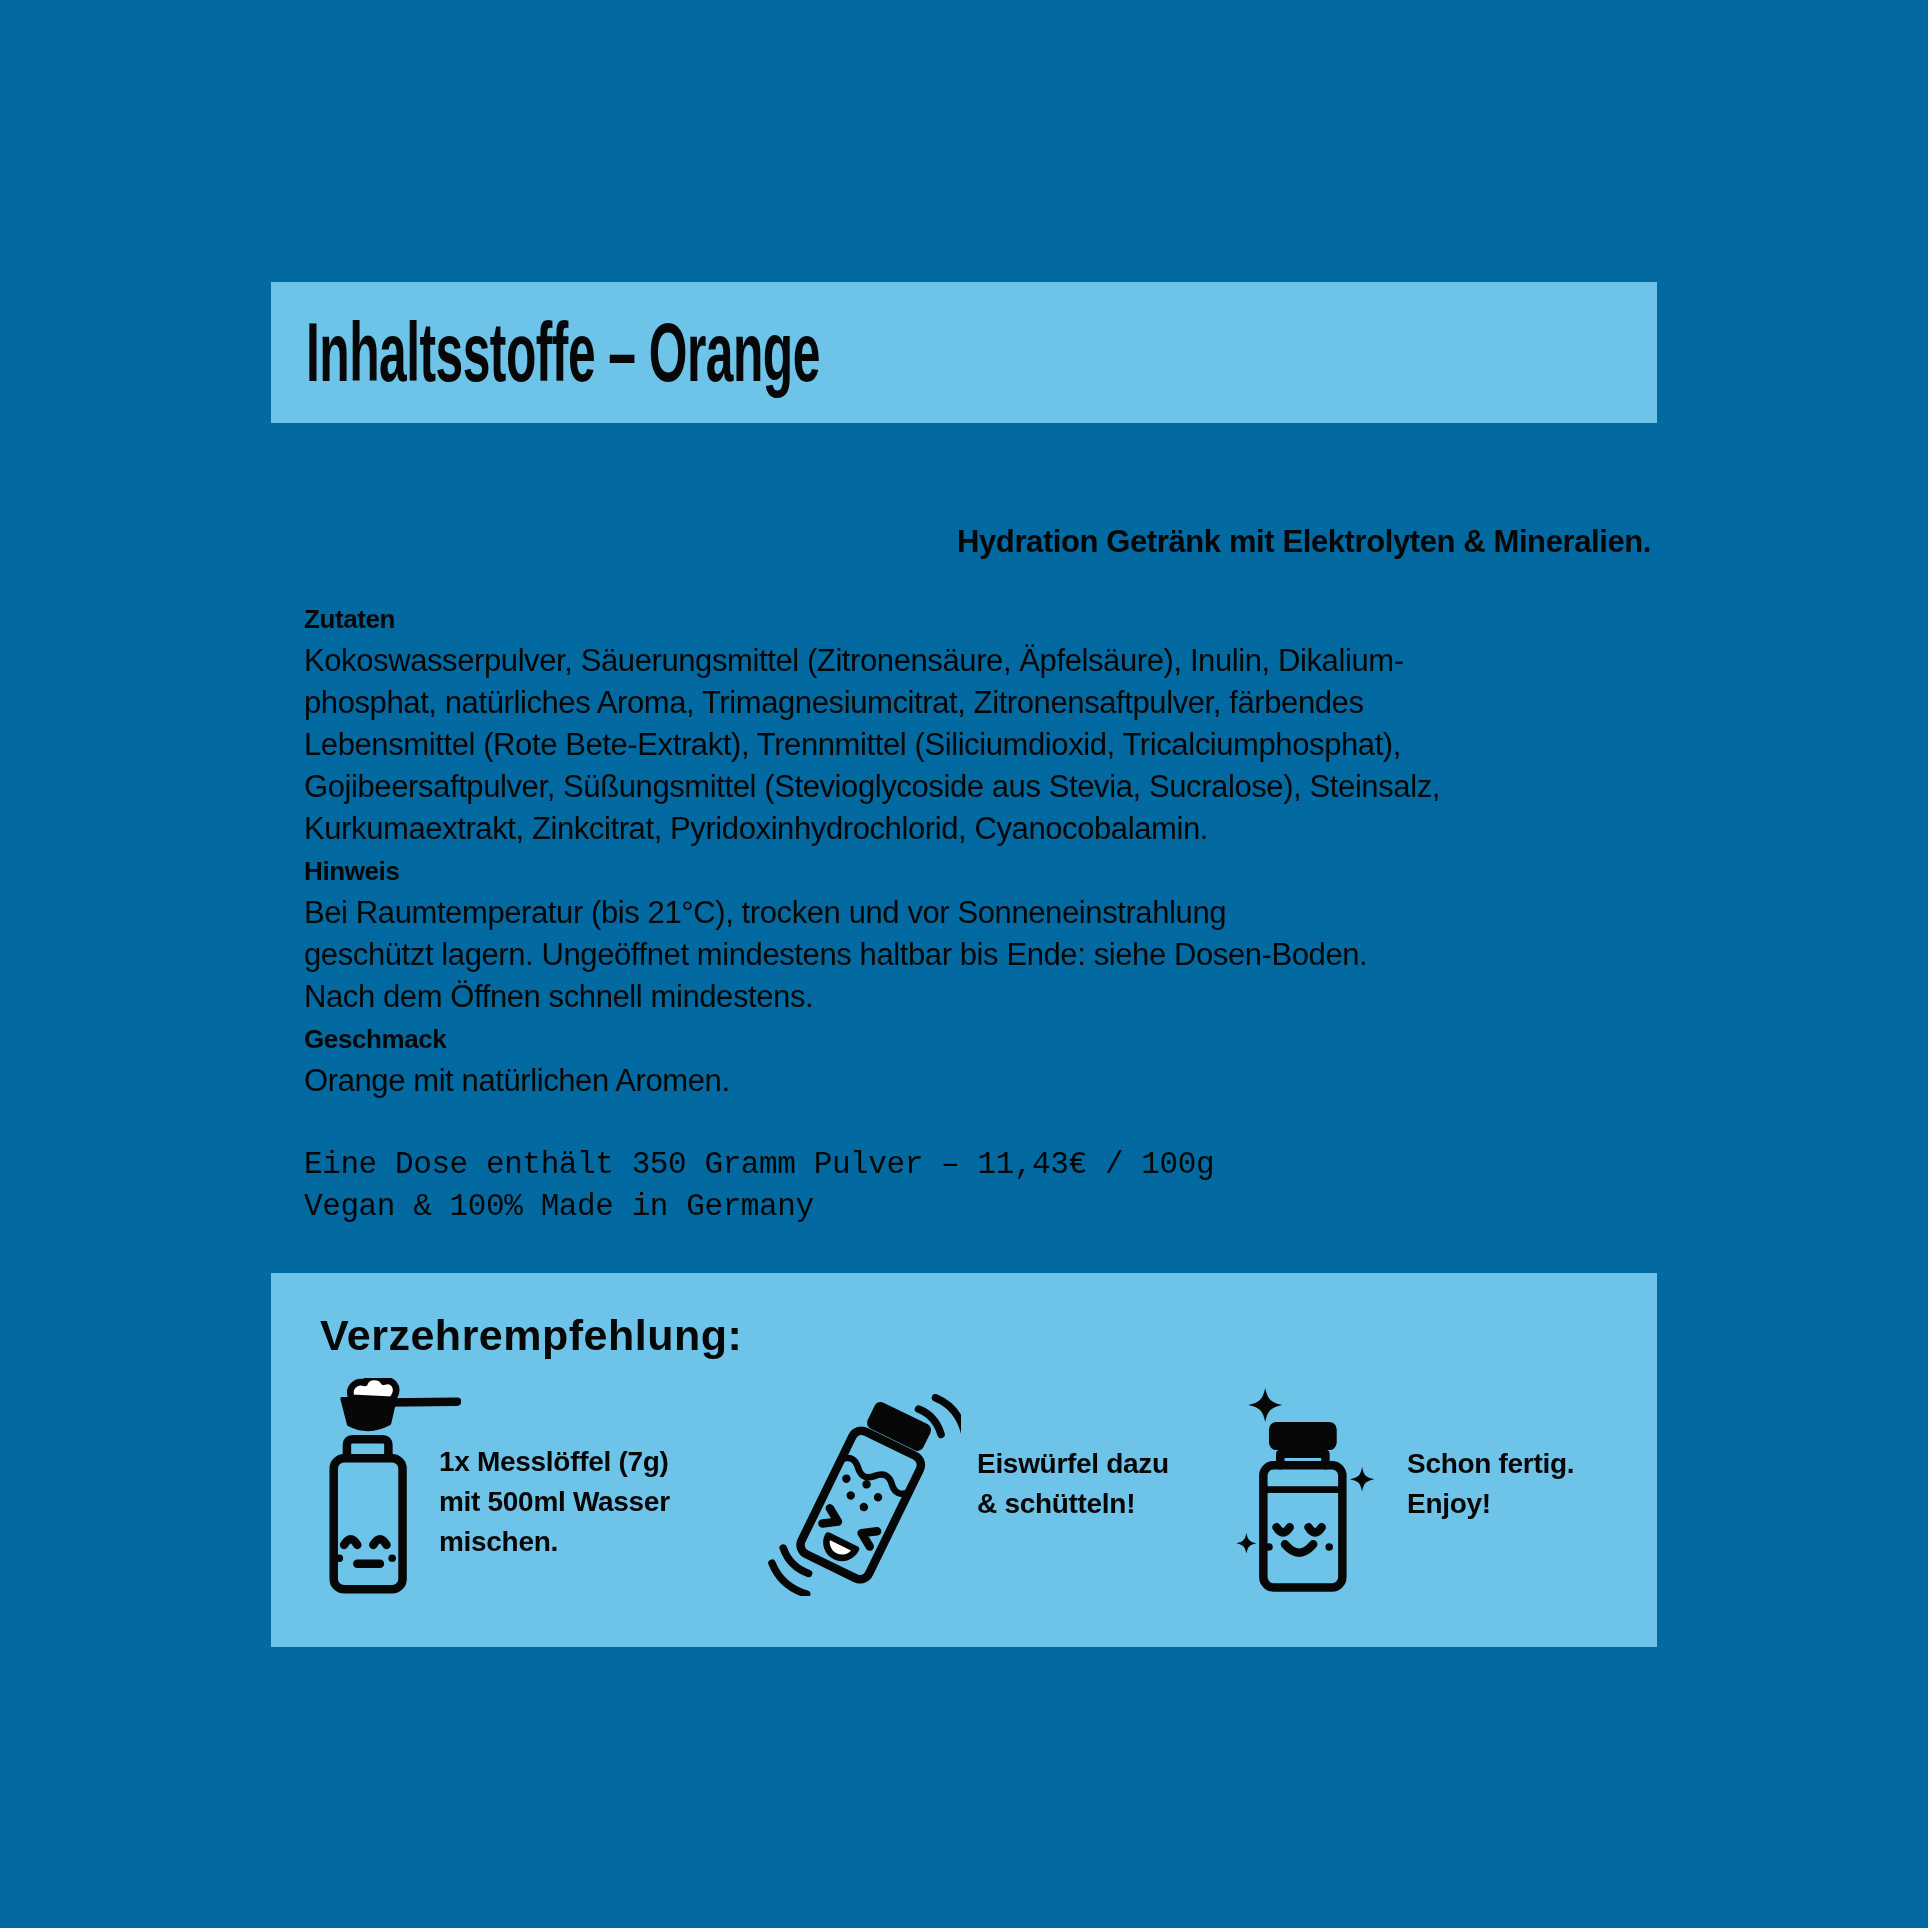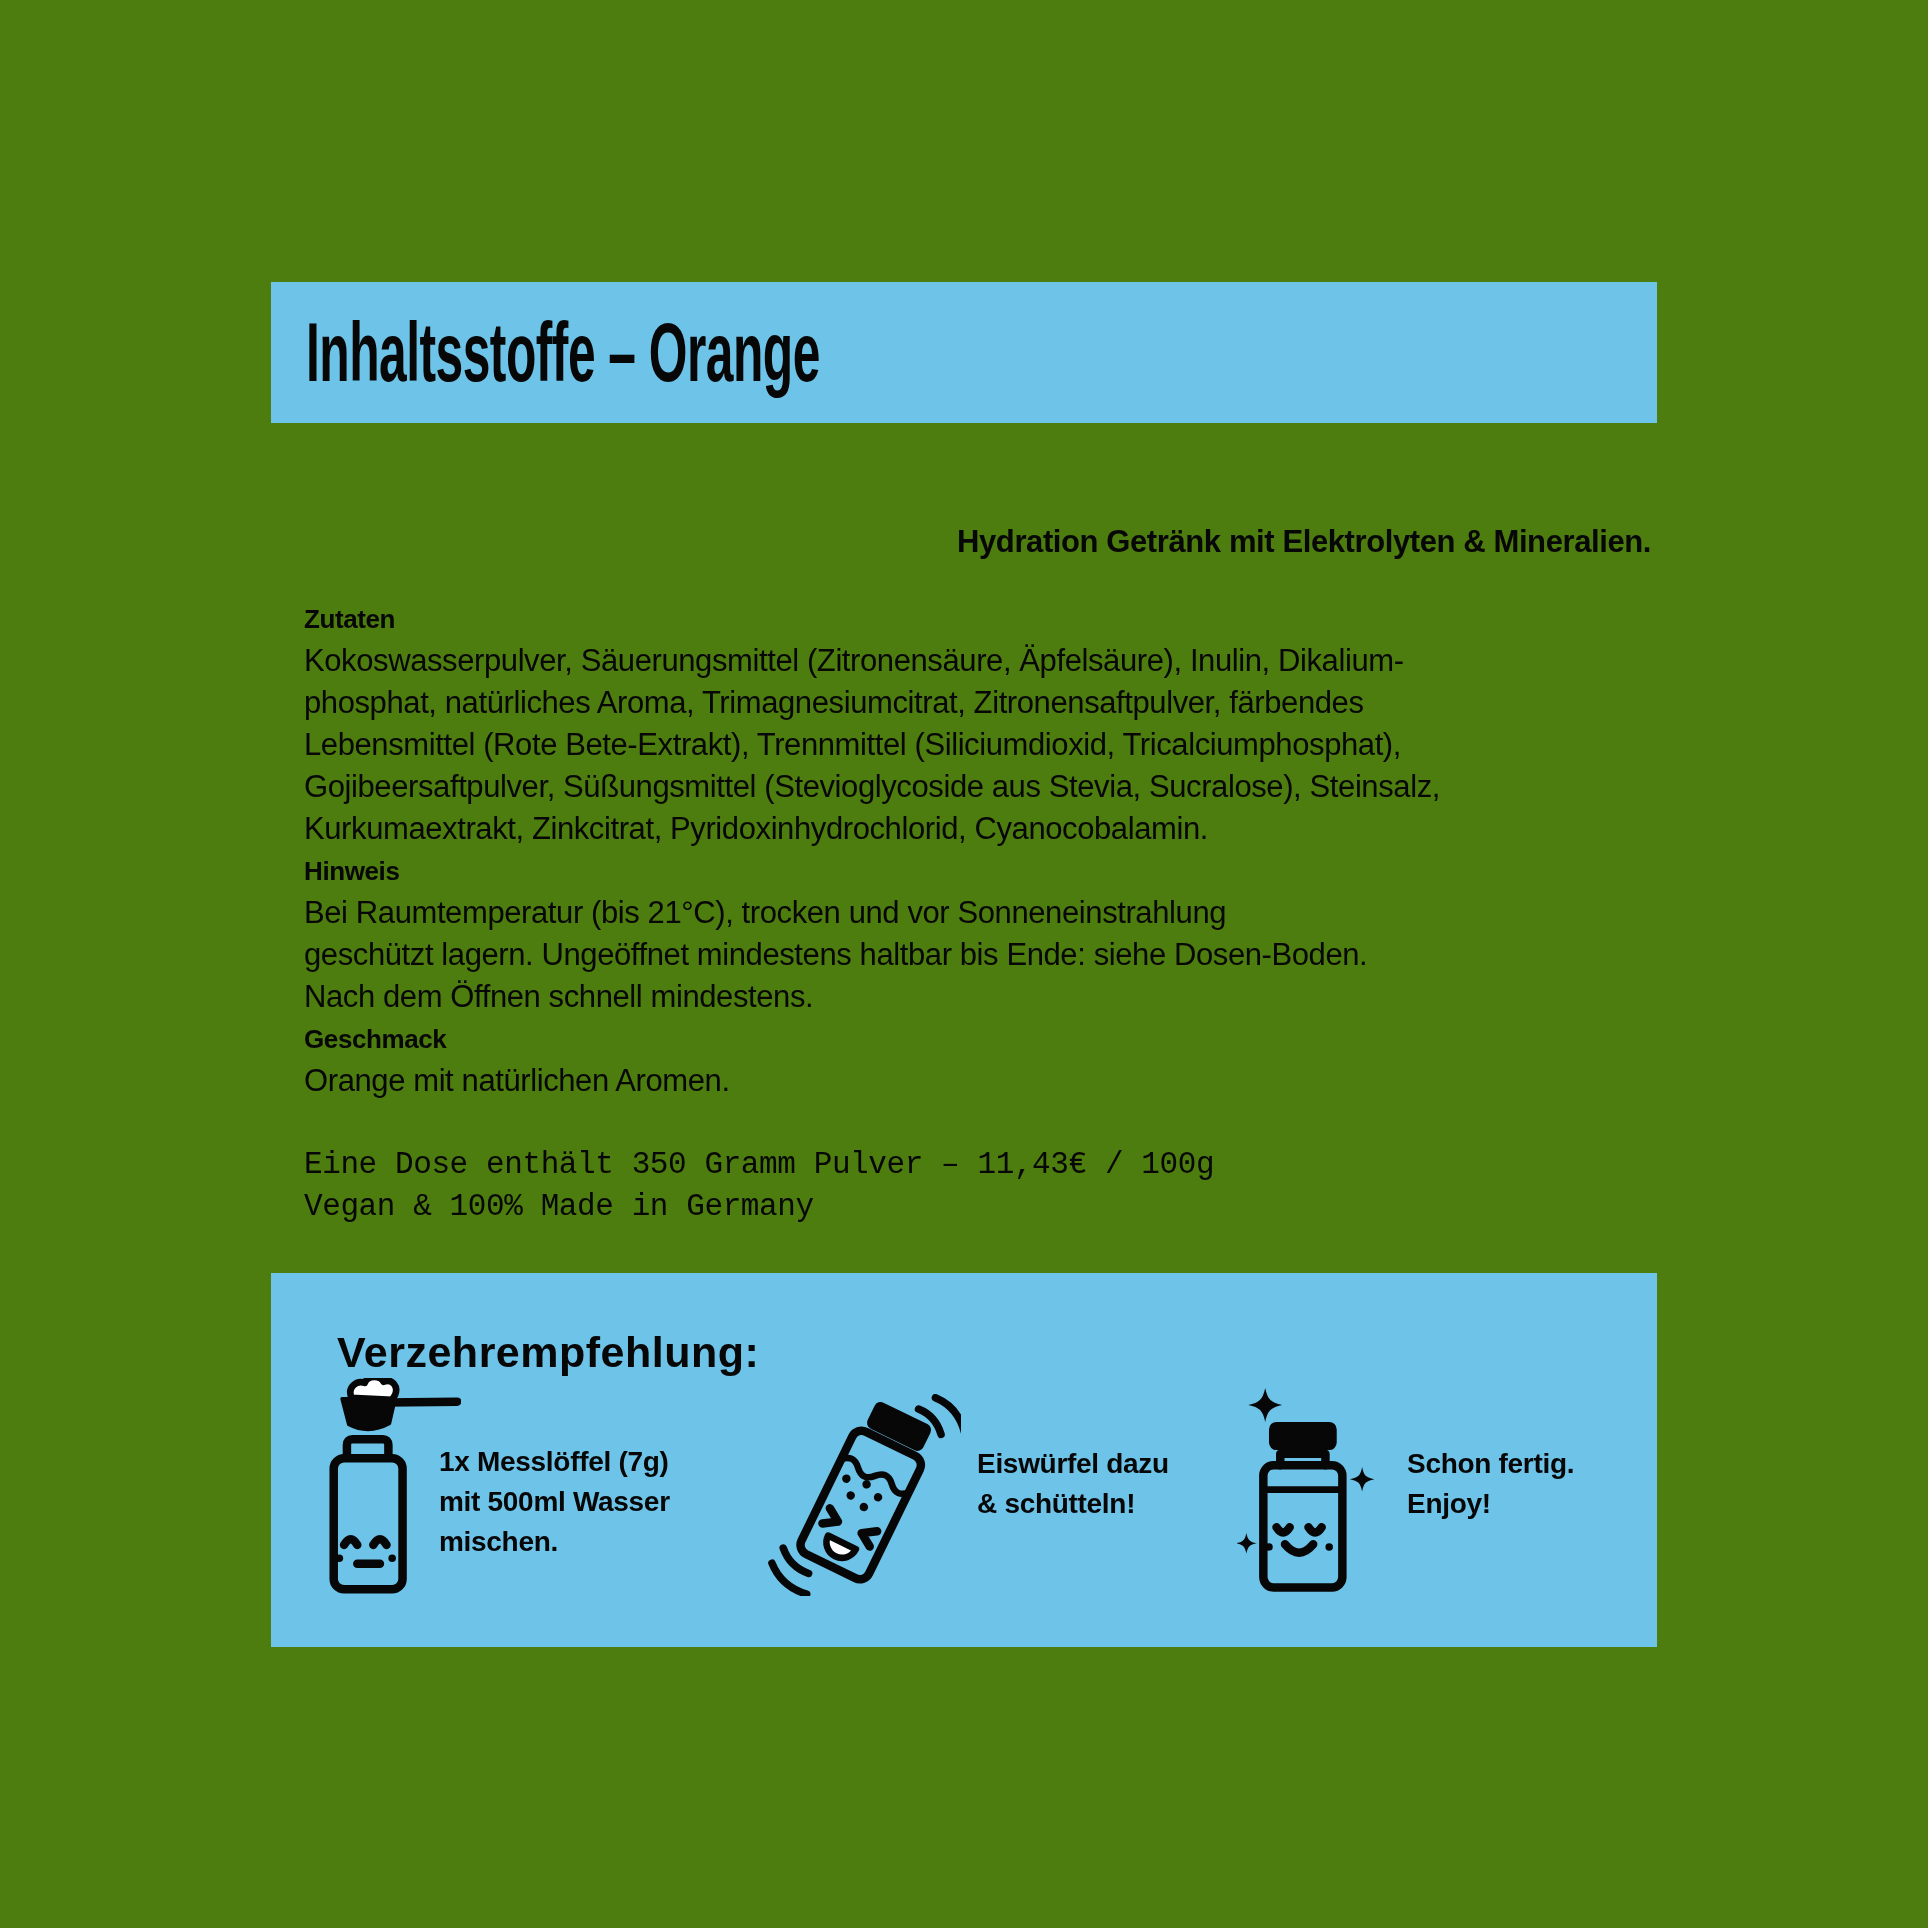--- a/index.html
+++ b/index.html
@@ -1,17 +1,17 @@
 <!DOCTYPE html>
 <html style="font-size:15px"><head>
 <meta charset="utf-8">
 <style>
   html,body{margin:0;padding:0;background:#ffffff;}
   .canvas{
-    position:relative;width:1928px;height:1928px;background:#4d7c0f;overflow:hidden;
+    position:relative;width:1928px;height:1928px;background:#0369a1;overflow:hidden;
     font-family:"Liberation Sans",sans-serif;color:#070707;
   }
   
   .banner{
     position:absolute;left:271px;top:282px;width:1386px;height:141px;
     background:#6EC3E8;display:flex;align-items:center;
   }
   .banner h1{
     margin:0 0 0 35px;font-size:83px;font-weight:800;letter-spacing:-0.9px;
     transform:scaleX(0.60);transform-origin:left center;white-space:nowrap;
@@ -24,21 +24,21 @@
   .info .intro{font-weight:700;margin:0 0 35px 0;white-space:nowrap;text-align:right;}
   .info h2{font-size:26px;line-height:42px;font-weight:700;margin:0;}
   .info .line{white-space:nowrap;}
   .footer-lines{margin-top:42px;font-family:Liberation Mono, monospace;}
   
   .box{
     position:absolute;left:271px;top:1273px;width:1386px;height:374px;
     background:#6EC3E8;
   }
   .box h2{
-    position:absolute;left:49px;top:38px;margin:17px;
+    position:absolute;left:49px;top:38px;margin:0;
     font-size:43px;font-weight:700;letter-spacing:0.5px;white-space:nowrap;text-align:right;
   }
   .step-icon{position:absolute;}
   .icon-1{left:58px;top:105px;width:132px;height:217px;}
   .icon-2{left:497px;top:121px;width:193px;height:202px;}
   .icon-3{left:966px;top:111px;width:143px;height:215px;}
   .step-text{
     position:absolute;font-size:28px;line-height:40px;font-weight:700;
     letter-spacing:-0.3px;white-space:nowrap;
   }

